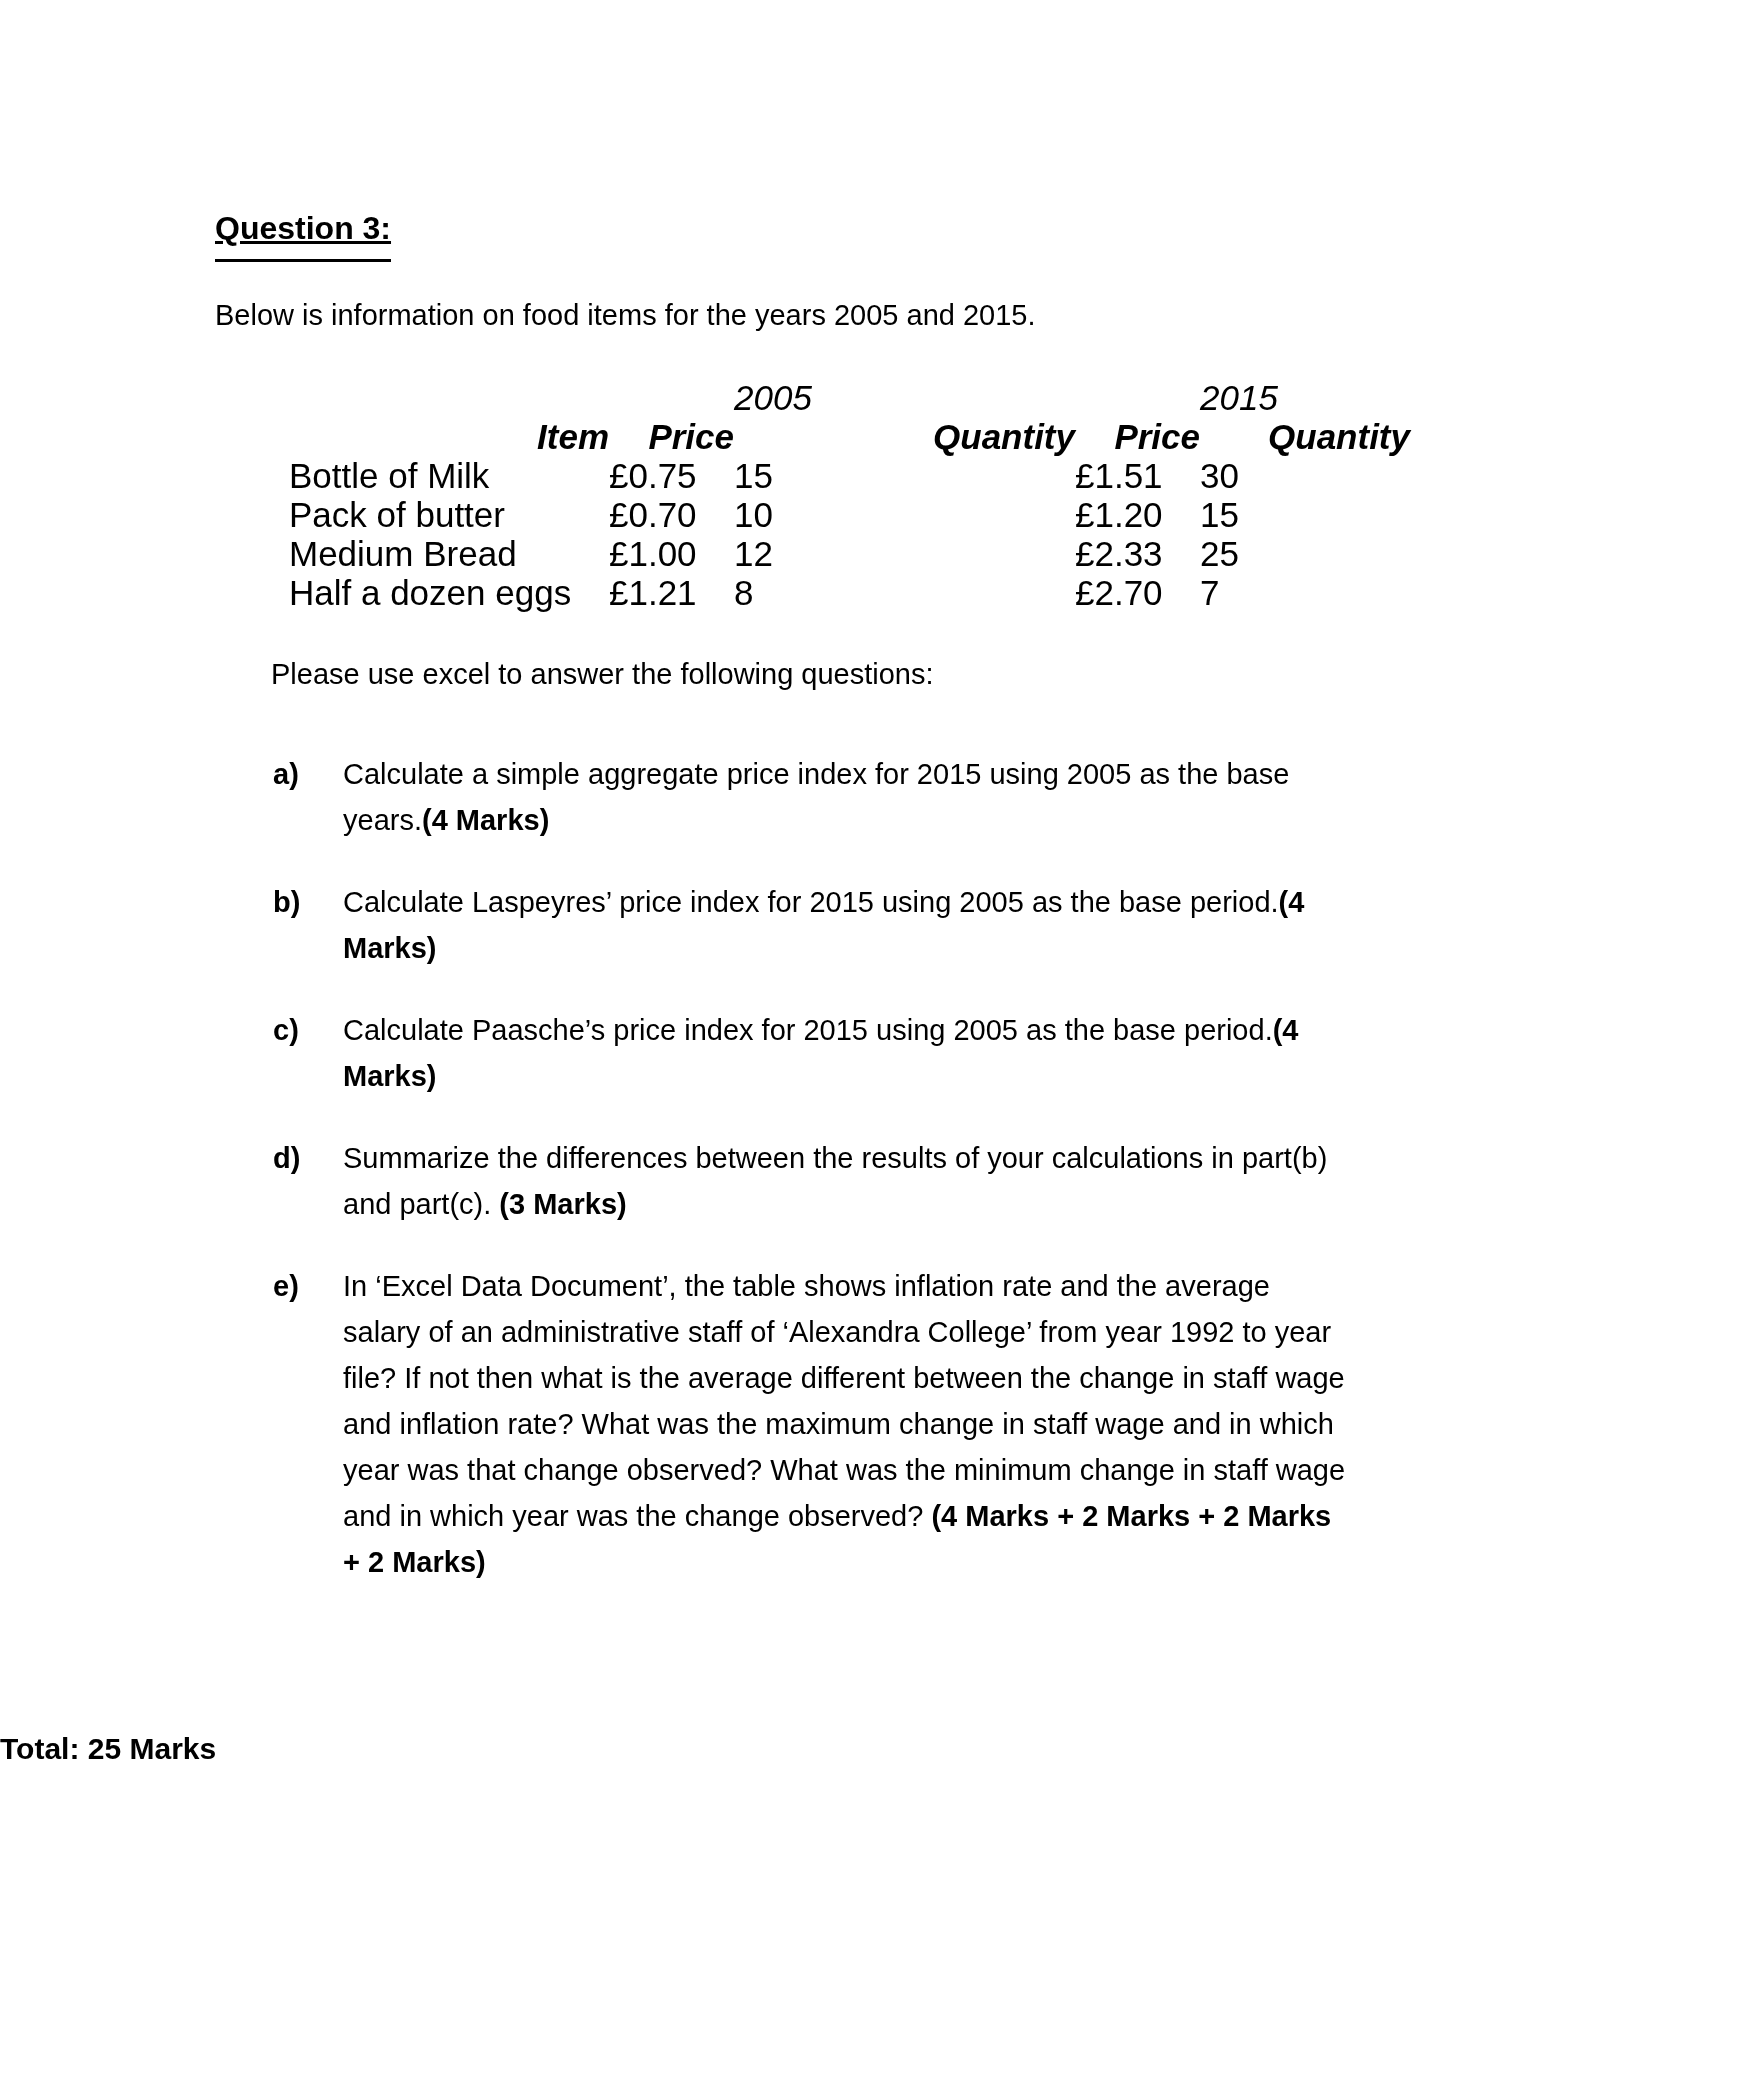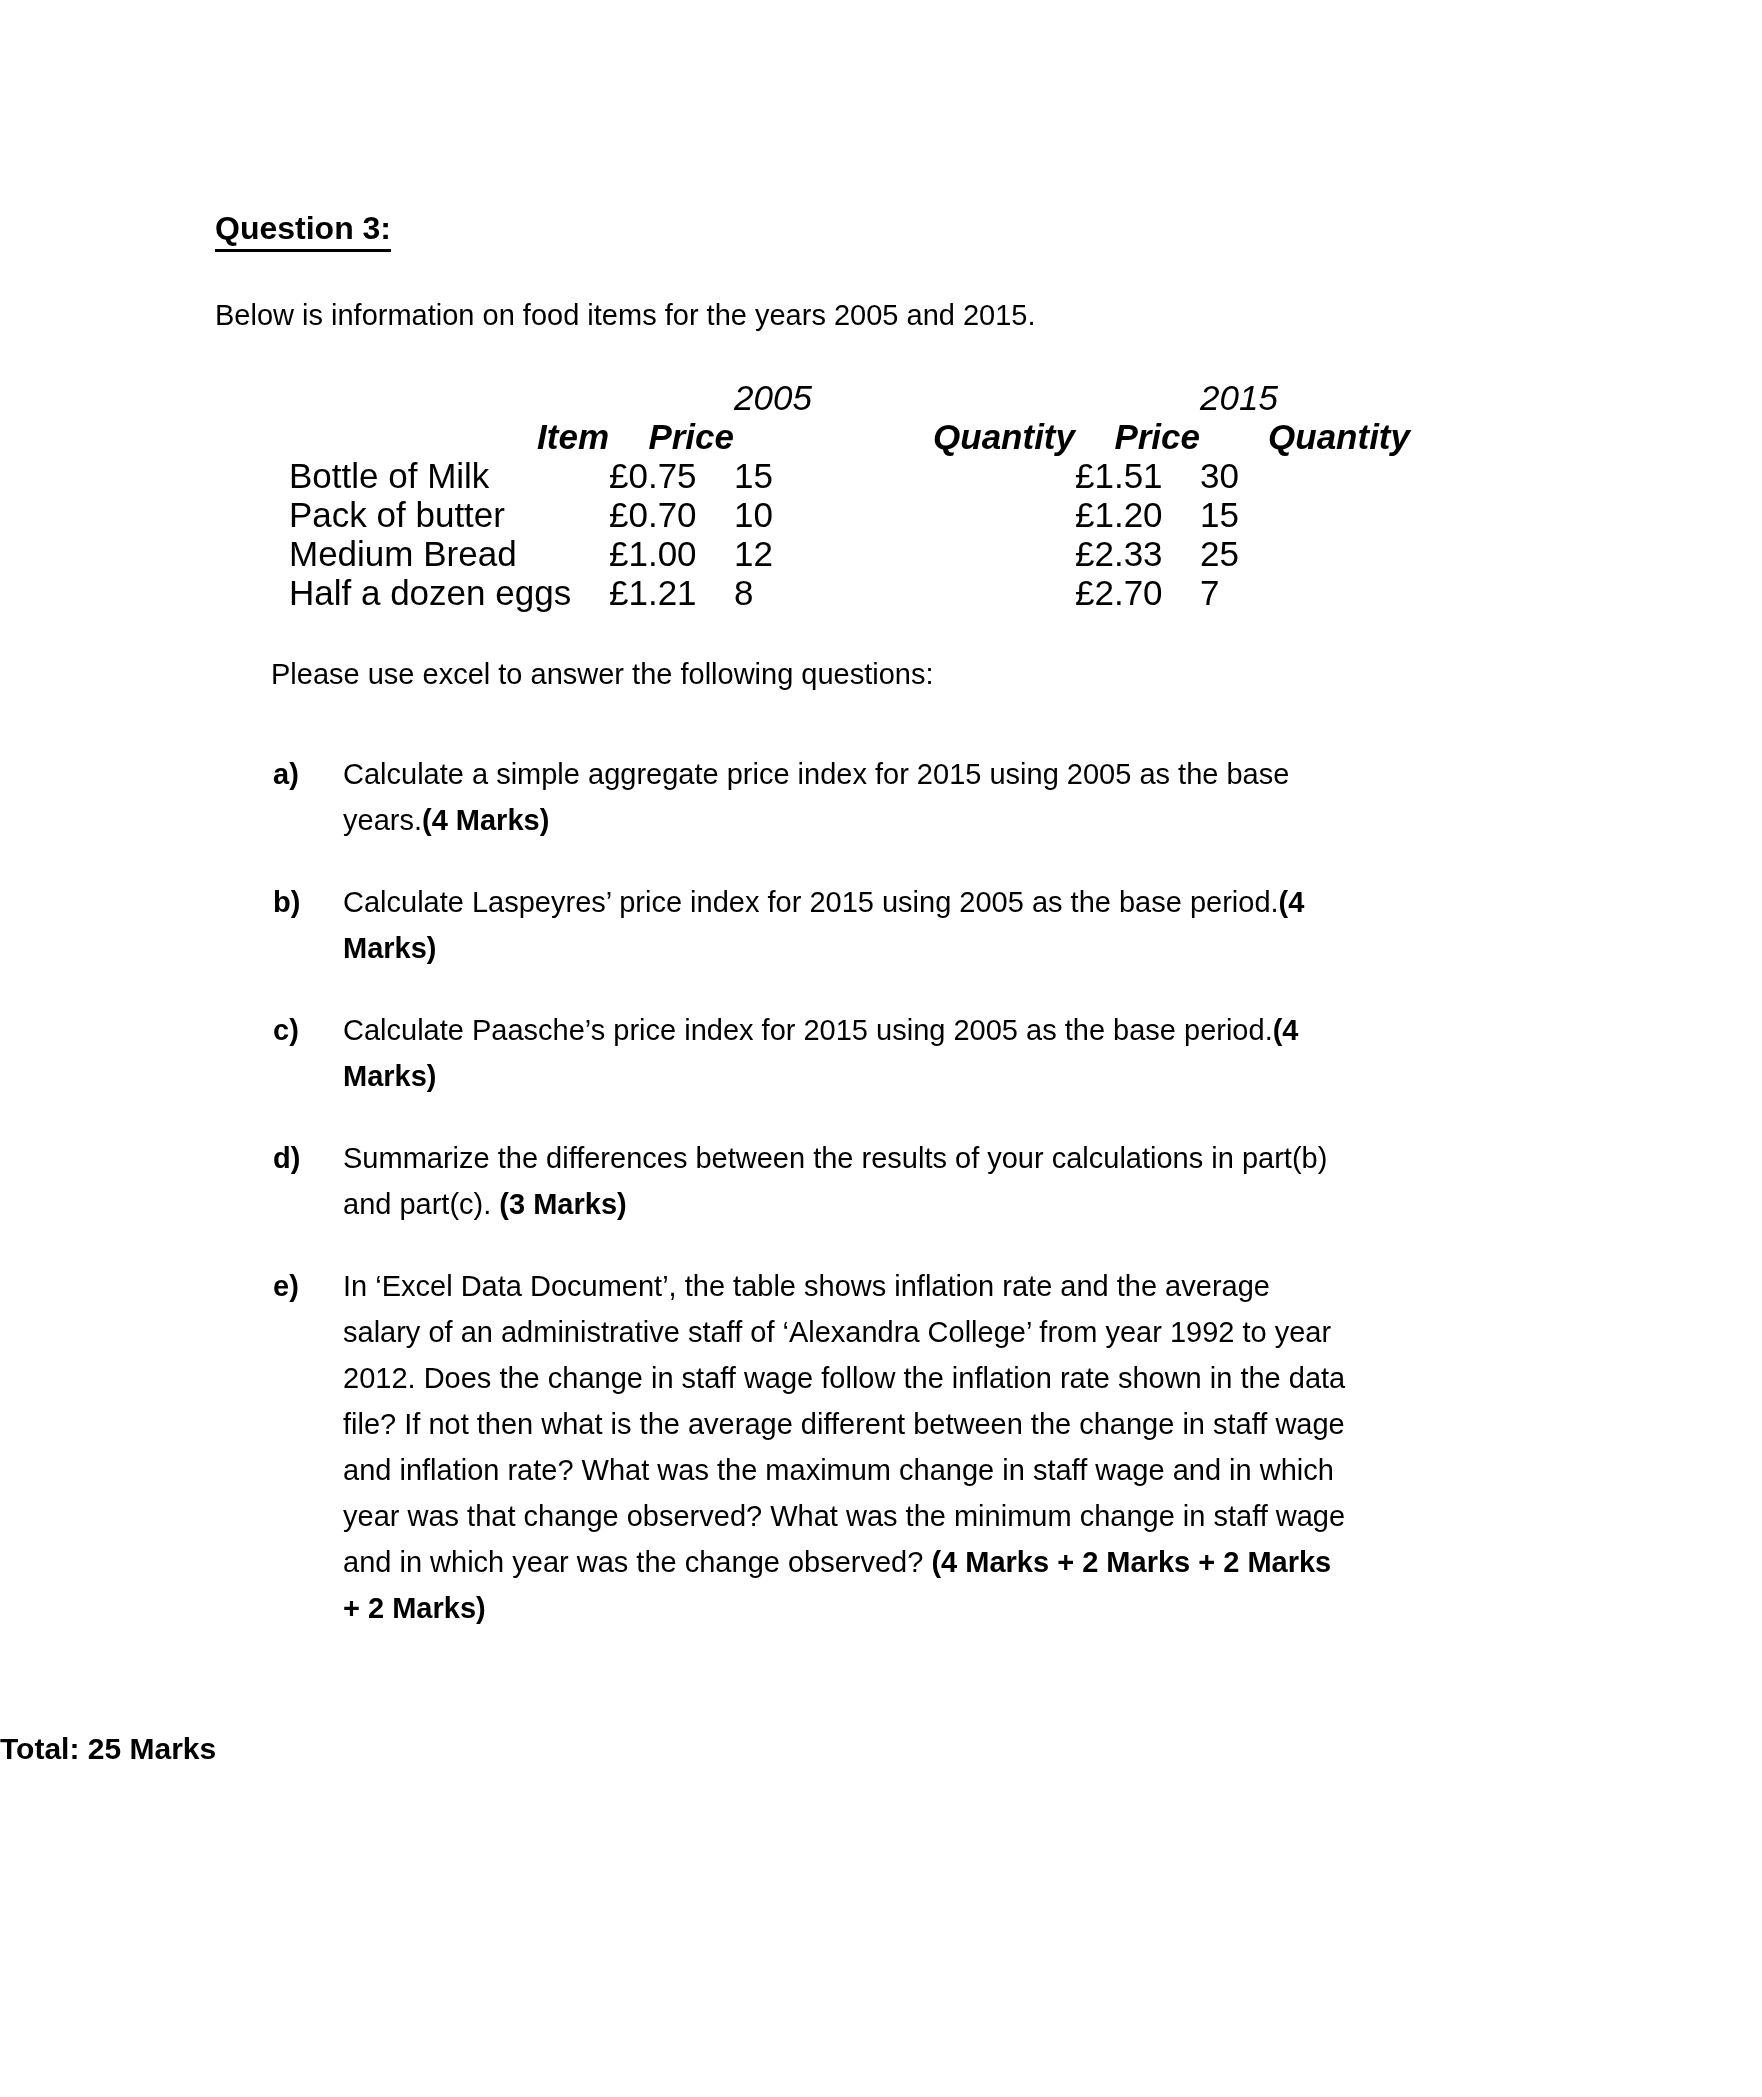--- a/index.html
+++ b/index.html
@@ -20,21 +20,22 @@
   
   #heading {
     left: 215px;
     top: 210px;
     font-size: 32px;
     font-weight: bold;
   }
   #heading .underline {
     display: inline-block;
     border-bottom: 3.8px solid #000;
-    padding-bottom: 2px;
+    padding-bottom: 12px;
+    text-decoration: underline;
   }
 
   
   #intro {
     left: 215px;
     top: 299px;
     font-size: 29px;
     white-space: nowrap;
   }
 
@@ -171,21 +172,20 @@
         <div class="q-line"><span class="seg">Summarize the differences between the results of your calculations in part(b)</span></div>
         <div class="q-line"><span class="seg">and part(c). </span><span class="seg bold">(3 Marks)</span></div>
       </div>
   </div>
 
   <div class="question-item">
     <div class="q-label">e)</div>
     <div class="q-body">
         <div class="q-line"><span class="seg">In ‘Excel Data Document’, the table shows inflation rate and the average</span></div>
         <div class="q-line"><span class="seg">salary of an administrative staff of ‘Alexandra College’ from year 1992 to year</span></div>
-        <div class="q-line"><span class="seg">2012. Does the change in staff wage follow the inflation rate shown in the data</span></div>
         <div class="q-line"><span class="seg">file? If not then what is the average different between the change in staff wage</span></div>
         <div class="q-line"><span class="seg">and inflation rate? What was the maximum change in staff wage and in which</span></div>
         <div class="q-line"><span class="seg">year was that change observed? What was the minimum change in staff wage</span></div>
         <div class="q-line"><span class="seg">and in which year was the change observed? </span><span class="seg bold">(4 Marks + 2 Marks + 2 Marks</span></div>
         <div class="q-line"><span class="seg bold">+ 2 Marks)</span></div>
       </div>
   </div>
 </div>
 
 <div class="abs" id="total">Total: 25 Marks</div>

